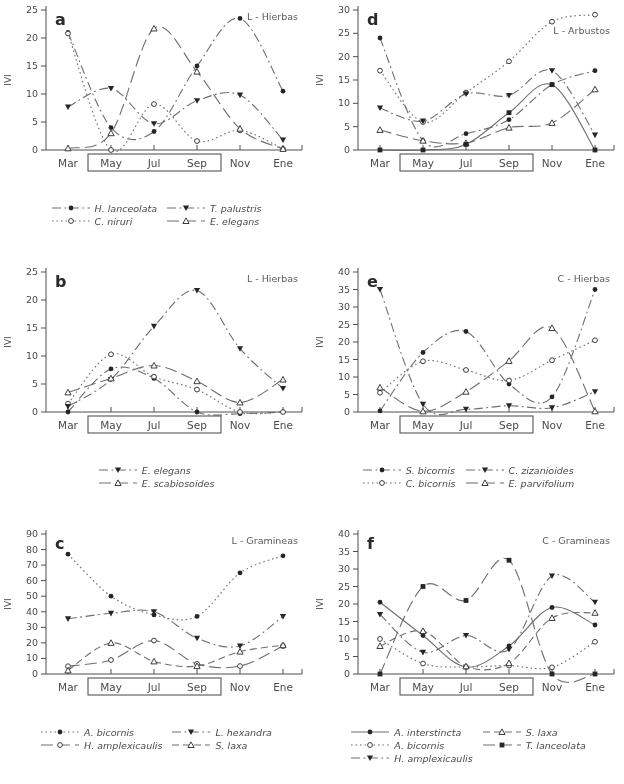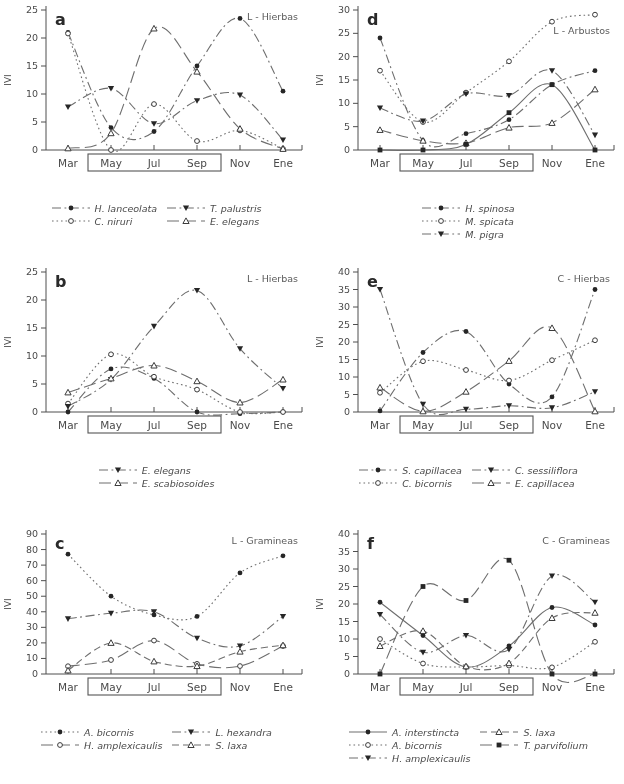--- a/index.html
+++ b/index.html
@@ -230,43 +230,20 @@
         <g>
           <rect x="65.6" y="147.6" width="4.8" height="4.8" fill="#262626"></rect>
           <rect x="108.6" y="147.6" width="4.8" height="4.8" fill="#262626"></rect>
           <rect x="151.6" y="142" width="4.8" height="4.8" fill="#262626"></rect>
           <rect x="194.6" y="110.26666666666665" width="4.8" height="4.8" fill="#262626"></rect>
           <rect x="237.6" y="82.26666666666667" width="4.8" height="4.8" fill="#262626"></rect>
           <rect x="280.6" y="147.6" width="4.8" height="4.8" fill="#262626"></rect>
         </g>
       </svg>
       <div class="legend">
-        <div class="legend-col">
-          <div class="legend-item">
-            <svg viewBox="0 0 40 12" width="40" height="12">
-              <line x1="1" y1="6" x2="39" y2="6" stroke="#6e6e6e" stroke-width="1.1" stroke-dasharray="9 3.5 1.8 3.5"></line>
-              <circle cx="20" cy="6" r="2.4" fill="#262626"></circle>
-            </svg>
-            <span class="legend-label">H. spinosa</span>
-          </div>
-          <div class="legend-item">
-            <svg viewBox="0 0 40 12" width="40" height="12">
-              <line x1="1" y1="6" x2="39" y2="6" stroke="#6e6e6e" stroke-width="1.1" stroke-dasharray="1.6 2.9"></line>
-              <circle cx="20" cy="6" r="2.4" fill="#fff" stroke="#3c3c3c" stroke-width="1"></circle>
-            </svg>
-            <span class="legend-label">M. spicata</span>
-          </div>
-          <div class="legend-item">
-            <svg viewBox="0 0 40 12" width="40" height="12">
-              <line x1="1" y1="6" x2="39" y2="6" stroke="#6e6e6e" stroke-width="1.1" stroke-dasharray="9 3.5 1.8 3.5"></line>
-              <path d="M16.9 3.5L23.1 3.5L20 9.1Z" fill="#262626"></path>
-            </svg>
-            <span class="legend-label">M. pigra</span>
-          </div>
-        </div>
       </div>
     </div>
   <div class="panel">
       <svg viewBox="0 0 312 206" width="312" height="206">
         <line stroke="#4f4f4f" stroke-width="1" x1="46" y1="6" x2="46" y2="150"></line>
         <line stroke="#4f4f4f" stroke-width="1" x1="46" y1="150" x2="302" y2="150"></line>
         <g>
           <line stroke="#4f4f4f" stroke-width="1" x1="41" y1="150" x2="46" y2="150"></line>
           <text x="38" y="153" text-anchor="end" font-size="9.5" fill="#4a4a4a">0</text>
           <line stroke="#4f4f4f" stroke-width="1" x1="41" y1="122" x2="46" y2="122"></line>
@@ -435,44 +412,44 @@
           <path d="M283 146.20000000000002L286.1 151.8L279.9 151.8Z" fill="#fff" stroke="#3c3c3c" stroke-width="1"></path>
         </g>
       </svg>
       <div class="legend">
         <div class="legend-col">
           <div class="legend-item">
             <svg viewBox="0 0 40 12" width="40" height="12">
               <line x1="1" y1="6" x2="39" y2="6" stroke="#6e6e6e" stroke-width="1.1" stroke-dasharray="9 3.5 1.8 3.5"></line>
               <circle cx="20" cy="6" r="2.4" fill="#262626"></circle>
             </svg>
-            <span class="legend-label">S. capillacea</span>
+            <span class="legend-label">S. bicornis</span>
           </div>
           <div class="legend-item">
             <svg viewBox="0 0 40 12" width="40" height="12">
               <line x1="1" y1="6" x2="39" y2="6" stroke="#6e6e6e" stroke-width="1.1" stroke-dasharray="1.6 2.9"></line>
               <circle cx="20" cy="6" r="2.4" fill="#fff" stroke="#3c3c3c" stroke-width="1"></circle>
             </svg>
             <span class="legend-label">C. bicornis</span>
           </div>
         </div>
         <div class="legend-col">
           <div class="legend-item">
             <svg viewBox="0 0 40 12" width="40" height="12">
               <line x1="1" y1="6" x2="39" y2="6" stroke="#6e6e6e" stroke-width="1.1" stroke-dasharray="9 3.5 1.8 3.5"></line>
               <path d="M16.9 3.5L23.1 3.5L20 9.1Z" fill="#262626"></path>
             </svg>
-            <span class="legend-label">C. sessiliflora</span>
+            <span class="legend-label">C. zizanioides</span>
           </div>
           <div class="legend-item">
             <svg viewBox="0 0 40 12" width="40" height="12">
               <line x1="1" y1="6" x2="39" y2="6" stroke="#6e6e6e" stroke-width="1.1" stroke-dasharray="12 5"></line>
               <path d="M20 2.9L23.1 8.5L16.9 8.5Z" fill="#fff" stroke="#3c3c3c" stroke-width="1"></path>
             </svg>
-            <span class="legend-label">E. capillacea</span>
+            <span class="legend-label">E. parvifolium</span>
           </div>
         </div>
       </div>
     </div>
   <div class="panel">
       <svg viewBox="0 0 312 206" width="312" height="206">
         <line stroke="#4f4f4f" stroke-width="1" x1="46" y1="6" x2="46" y2="150"></line>
         <line stroke="#4f4f4f" stroke-width="1" x1="46" y1="150" x2="302" y2="150"></line>
         <g>
           <line stroke="#4f4f4f" stroke-width="1" x1="41" y1="150" x2="46" y2="150"></line>
@@ -706,18 +683,18 @@
               <line x1="1" y1="6" x2="39" y2="6" stroke="#6e6e6e" stroke-width="1.1" stroke-dasharray="7 4"></line>
               <path d="M20 2.9L23.1 8.5L16.9 8.5Z" fill="#fff" stroke="#3c3c3c" stroke-width="1"></path>
             </svg>
             <span class="legend-label">S. laxa</span>
           </div>
           <div class="legend-item">
             <svg viewBox="0 0 40 12" width="40" height="12">
               <line x1="1" y1="6" x2="39" y2="6" stroke="#6e6e6e" stroke-width="1.1" stroke-dasharray="12 5"></line>
               <rect x="17.6" y="3.6" width="4.8" height="4.8" fill="#262626"></rect>
             </svg>
-            <span class="legend-label">T. parvifolium</span>
+            <span class="legend-label">T. lanceolata</span>
           </div>
         </div>
       </div>
     </div>
 </div>
 
 </body></html>

